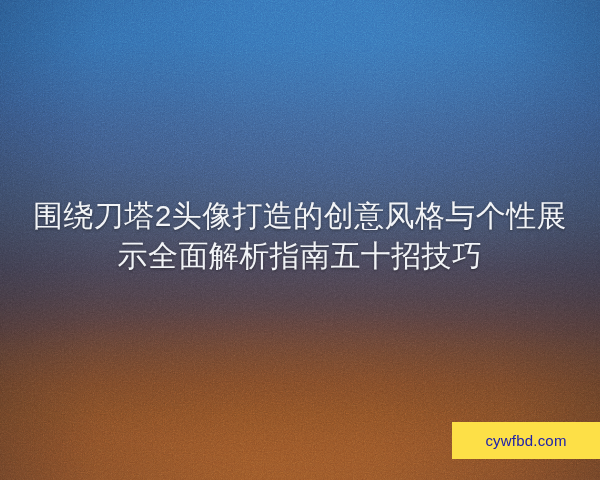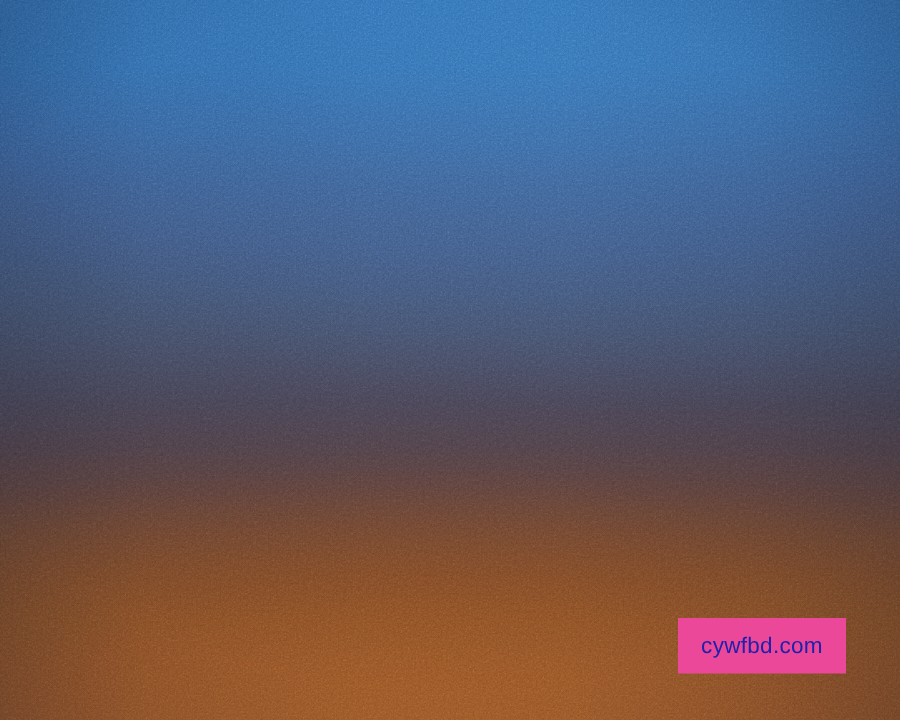--- a/index.html
+++ b/index.html
@@ -118,24 +118,24 @@
     text-shadow: 0 1px 3px rgba(0,0,0,0.45);
     padding: 0 22px;
     box-sizing: border-box;
     white-space: pre-line;
   }
 
   
   .badge {
     position: absolute;
     left: 452px;
-    top: 412px;
-    width: 112px;
+    top: 422px;
+    width: 148px;
     height: 37px;
-    background: #ec4899;
+    background: #fde047;
     display: flex;
     align-items: center;
     justify-content: center;
     box-sizing: border-box;
   }
   .badge-text {
     color: #1f21ab;
     font-size: 15px;
     letter-spacing: 0.2px;
     font-weight: 400;
@@ -163,18 +163,20 @@
   <svg class="bg-noise2" xmlns="http://www.w3.org/2000/svg" width="604" height="484" aria-hidden="true">
     <filter id="grain2">
       <feTurbulence type="fractalNoise" baseFrequency="0.42" numOctaves="2" stitchTiles="stitch"></feTurbulence>
       <feColorMatrix type="saturate" values="0.15"></feColorMatrix>
     </filter>
     <rect width="604" height="484" filter="url(#grain2)"></rect>
   </svg>
 
   <div class="bg-vignette"></div>
 
+  <div class="headline">围绕刀塔2头像打造的创意风格与个性展
+示全面解析指南五十招技巧</div>
 
   <div class="badge">
     <span class="badge-text">cywfbd.com</span>
   </div>
 
 </div>
 
 </body></html>

